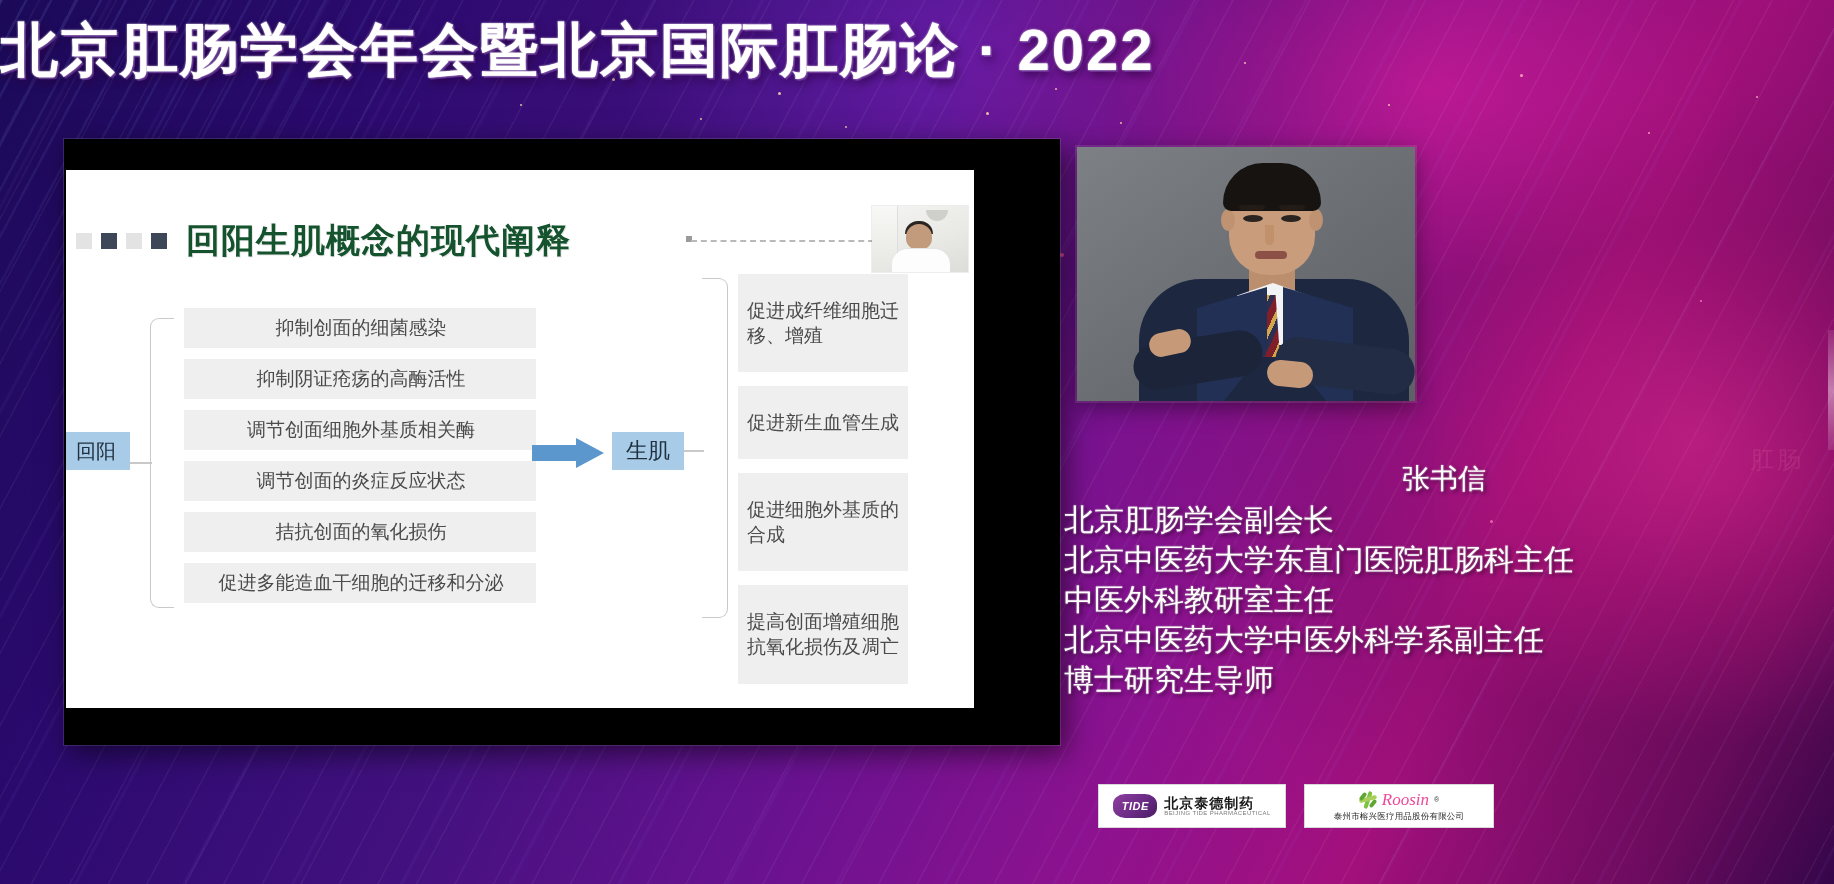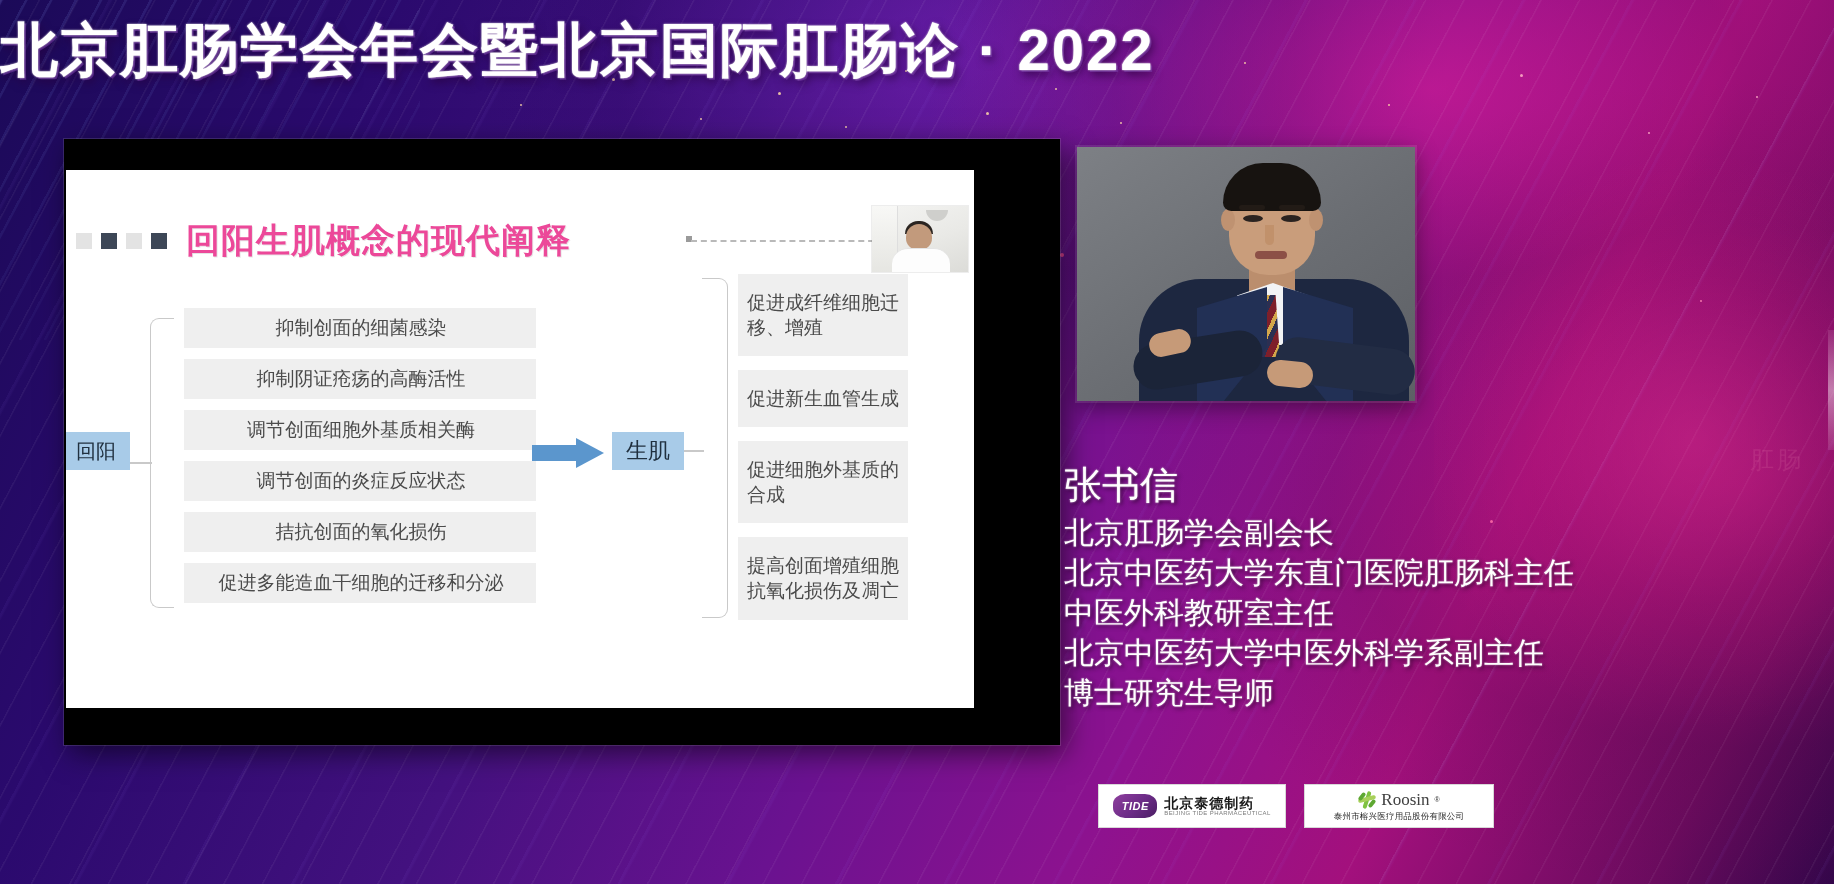--- a/index.html
+++ b/index.html
@@ -80,21 +80,21 @@
 
   .slide-head {
     position: absolute; left: 10px; top: 48px;
     display: flex; align-items: center; gap: 9px;
   }
   .sq { width: 16px; height: 16px; display:block; }
   .sq.light { background: #e3e3e3; }
   .sq.dark  { background: #3d4757; }
   .slide-title {
     margin-left: 10px;
-    font-size: 34px; font-weight: bold; color: #ec4899;
+    font-size: 34px; font-weight: bold; color: #14532d;
     letter-spacing: 1px;
     text-shadow: 1px 1px 0 rgba(0,0,0,0.10);
   }
   .dashed-rule {
     position: absolute; left: 625px; top: 70px; width: 252px;
     border-top: 2px dashed #b9b9b9;
   }
   .dashed-dot {
     position:absolute; left:620px; top:66px; width:6px; height:6px; background:#9a9a9a;
   }
@@ -167,21 +167,21 @@
   .bracket-right-stem {
     position:absolute; left:618px; top:280px; width:20px; height:1.5px; background:#c9c9c9;
   }
 
   .right-list { position:absolute; left: 672px; top: 104px; width: 170px; }
   .ri {
     background: #efefef;
     color: #4b4b4b;
     font-size: 19px;
     line-height: 1.32;
-    padding: 16px 9px;
+    padding: 24px 9px;
     margin-bottom: 14px;
   }
 
   
   .pip {
     position: absolute; right: 6px; top: 36px;
     width: 96px; height: 66px;
     background: linear-gradient(160deg, #f4f4f2 0%, #e9e9e6 55%, #dcdcd8 100%);
     overflow: hidden;
     box-shadow: 0 0 0 1px rgba(0,0,0,0.07);
@@ -225,21 +225,22 @@
   .ph-arm-r { position:absolute; left:198px; top:196px; width:140px; height:46px; border-radius:24px; background:#222c44; transform: rotate(7deg); }
   .ph-hand-l { position:absolute; left:190px; top:214px; width:46px; height:26px; border-radius:14px; background:#c69a78; transform: rotate(6deg); }
   .ph-hand-r { position:absolute; left:72px; top:184px; width:42px; height:24px; border-radius:13px; background:#c69a78; transform: rotate(-12deg); }
 
   
   .bio {
     position: absolute; left: 1064px; top: 460px; width: 760px;
     z-index: 6;
   }
   .bio-name {
-    font-size: 38px; color: #ffffff; font-weight: normal;
+    text-align: center;
+    font-size: 28px; color: #ffffff; font-weight: normal;
     text-shadow: 0 0 2px rgba(255,255,255,.75), 2px 2px 4px rgba(40,0,40,.85);
     margin-bottom: 2px;
   }
   .bio-line {
     font-size: 30px; color: #ffffff; line-height: 1.33; white-space: nowrap;
     text-shadow: 0 0 2px rgba(255,255,255,.6), 2px 2px 4px rgba(40,0,40,.85);
   }
 
   
   .sponsors {
@@ -263,21 +264,21 @@
   .tide-text { display:flex; flex-direction:column; line-height:1.05; }
   .tide-cn { font-size: 14px; font-weight: bold; color: #1a1a1a; letter-spacing: 1px; }
   .tide-en { font-size: 6px; color: #7c7c7c; letter-spacing: .4px; }
   .roosin-top { display:flex; align-items:center; gap:5px; }
   .roosin-mark { width: 18px; height: 18px; position: relative; }
   .roosin-mark i { position:absolute; display:block; background:#7fc241; border-radius:2px; }
   .roosin-mark i:nth-child(1){ left:7px; top:0;  width:4px; height:18px; transform: rotate(18deg); }
   .roosin-mark i:nth-child(2){ left:0;  top:6px; width:18px; height:4px; background:#a8d05a; transform: rotate(-14deg);}
   .roosin-mark i:nth-child(3){ left:2px; top:1px; width:4px; height:9px; background:#5ea832; transform: rotate(40deg);}
   .roosin-mark i:nth-child(4){ left:12px;top:8px; width:4px; height:9px; background:#5ea832; transform: rotate(40deg);}
-  .roosin-word { font-size: 17px; color: #404040; font-family: "Liberation Serif", serif; }
+  .roosin-word { font-size: 17px; font-style: italic; color: #ec4899; font-family: "Liberation Serif", serif; }
   .roosin-reg { font-size: 7px; vertical-align: super; color:#333; }
   .roosin-cn { font-size: 8.5px; color: #2a2a2a; letter-spacing: .2px; }
 
   
   .edge-strip {
     position:absolute; right:0; top:330px; width:6px; height:120px;
     background: linear-gradient(180deg, rgba(255,255,255,.10), rgba(255,255,255,.45), rgba(255,255,255,.10));
     z-index: 7;
   }
   .faint-watermark {

